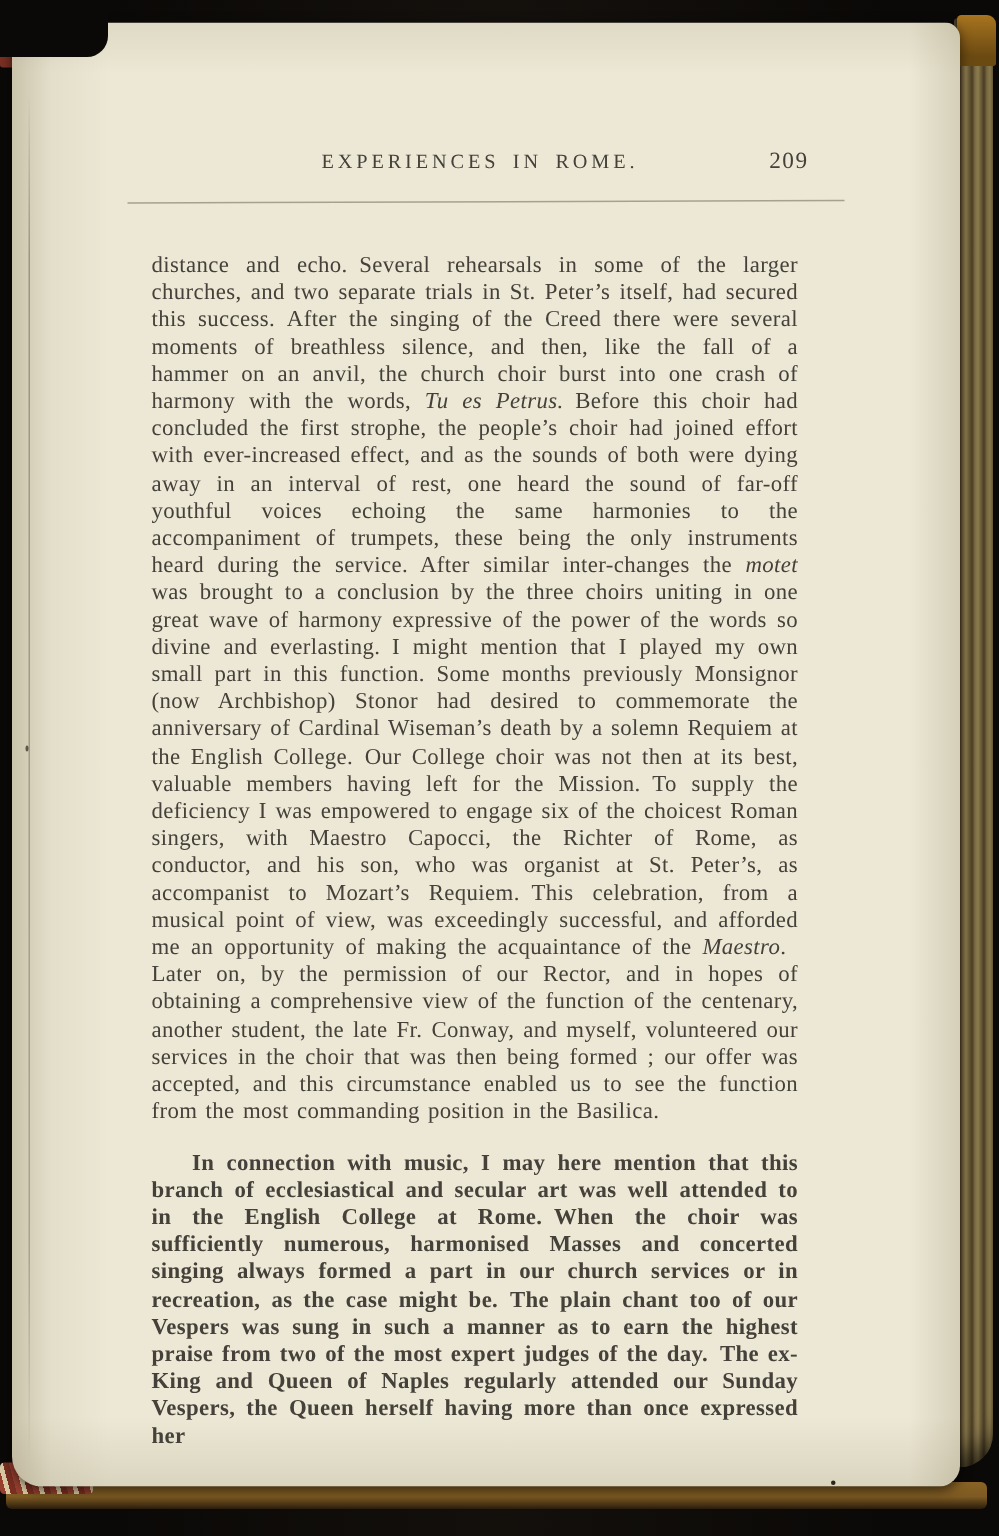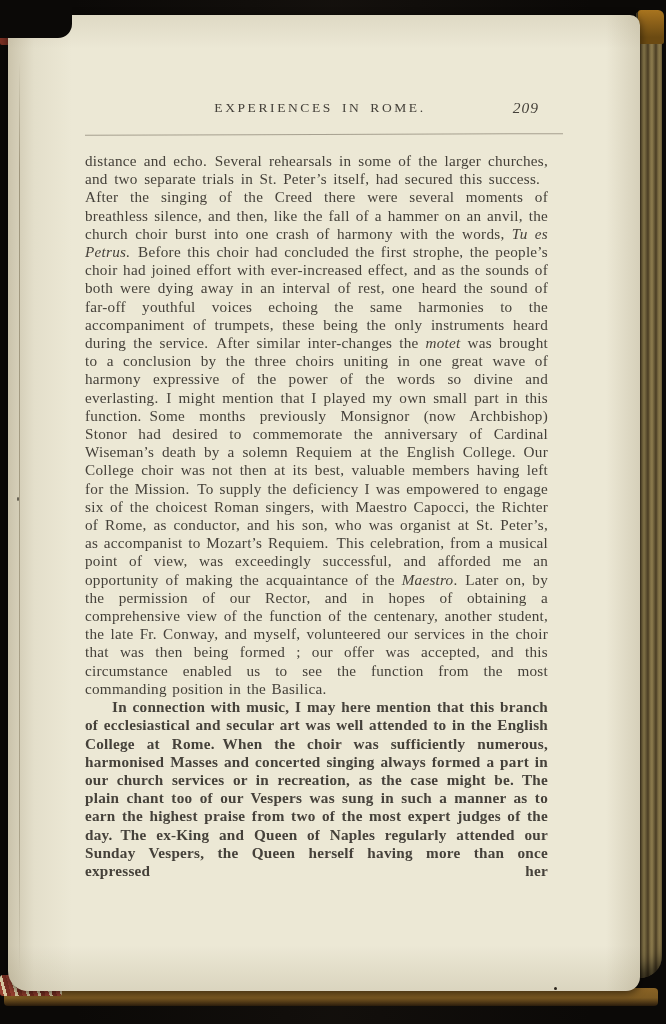--- a/index.html
+++ b/index.html
@@ -50,28 +50,28 @@
     border-radius:4px 10px 14px 20px;
     box-shadow:0 2px 8px rgba(0,0,0,.6);}
   .gutter-crease{position:absolute;left:11px;top:46px;width:1px;height:912px;
     background:linear-gradient(180deg, rgba(90,78,50,.0), rgba(90,78,50,.45) 12%,
       rgba(90,78,50,.35) 85%, rgba(90,78,50,0));}
 
   .running-head{position:absolute;left:77px;top:85px;width:470px;height:20px;
     color:var(--ink,#45413a);}
   .running-title{position:absolute;left:0;right:0;text-align:center;
     font-size:13.5px;letter-spacing:2.6px;word-spacing:3px;}
-  .page-number{position:absolute;right:16px;top:-1px;font-size:15.5px;letter-spacing:1px;font-style:italic;}
+  .page-number{position:absolute;right:16px;top:-1px;font-size:15.5px;letter-spacing:1px;}
   .head-rule{position:absolute;left:77px;top:119px;width:478px;height:1px;
     background:var(--rule,#8f8878);opacity:.75;transform:rotate(-.2deg);}
 
   .body-text{position:absolute;left:77px;top:137px;width:463px;
     color:var(--ink,#45413a);font-size:15.2px;line-height:18.2px;
     letter-spacing:.25px;word-spacing:1.5px;text-align:justify;}
-  .body-text p{margin:0;}
+  .body-text p{margin:16px;}
   .body-text p.indent{text-indent:27px;}
   .body-text p:last-child{text-align-last:justify;font-weight:bold;}
   .it{font-style:italic;}
 
   .speck{position:absolute;border-radius:50%;background:#2b261d;}
   .speck-a{left:546px;top:972px;width:3px;height:3px;}
   .speck-b{left:9px;top:482px;width:2px;height:4px;opacity:.7;}
 </style>
 </head>
 <body>

